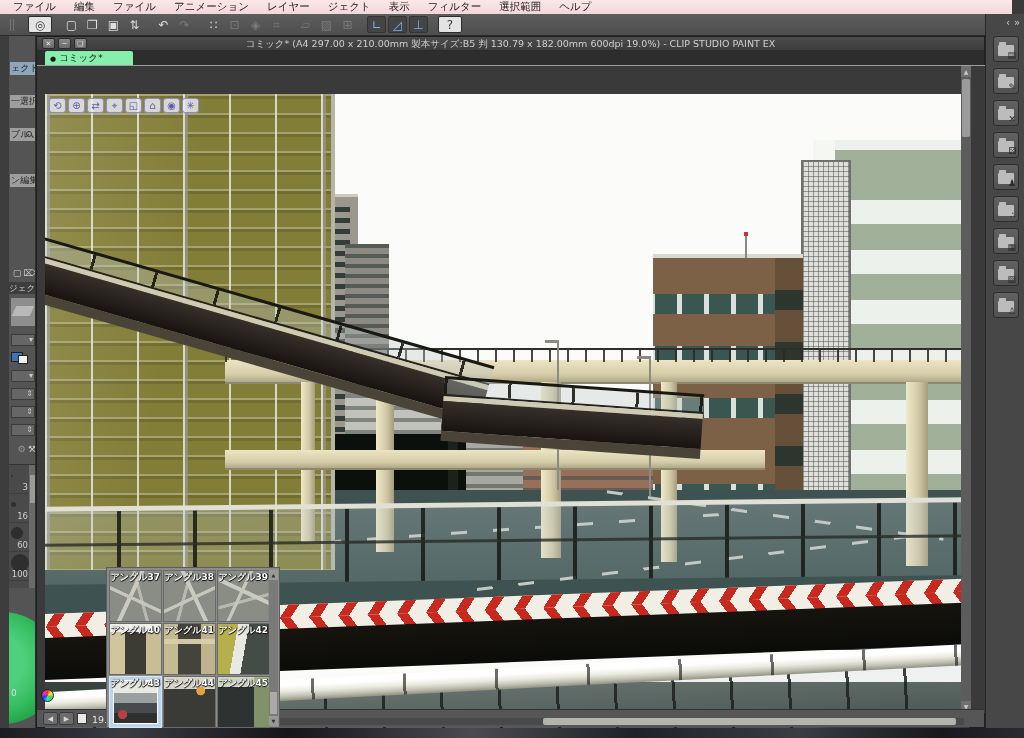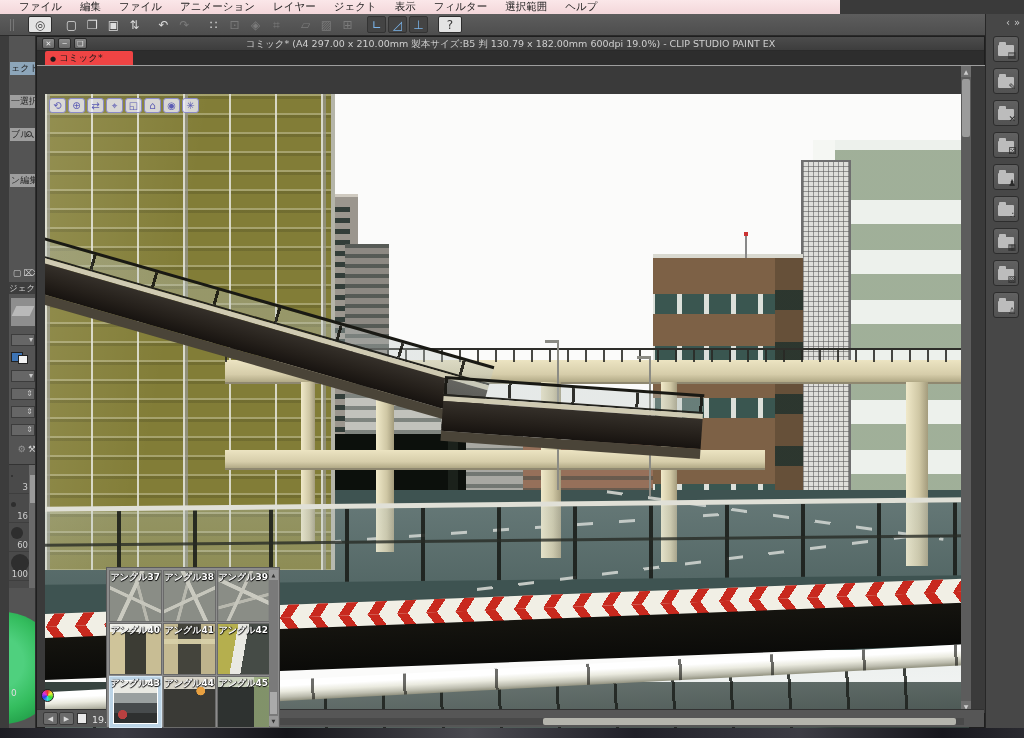--- a/index.html
+++ b/index.html
@@ -1,23 +1,23 @@
 <!DOCTYPE html>
 <html><head>
 <meta charset="utf-8">
 <style>
   * { margin:0; padding:0; box-sizing:border-box; }
   html,body { width:1024px; height:738px; overflow:hidden; background:#3a3a3a;
               font-family:"DejaVu Sans","Liberation Sans",sans-serif; }
   #app { position:relative; width:1024px; height:738px; background:#3a3a3a; }
 
   
-  .menubar { position:absolute; left:0; top:0; width:840px; height:14px; z-index:70;
+  .menubar { position:absolute; left:0; top:0; width:1012px; height:14px; z-index:70;
     background:linear-gradient(180deg,#fbe7e9,#f3d7da); display:flex; align-items:center;
-    font-size:10.5px; color:#1c1c1c; padding-left:10px; }
+    font-size:10.5px; color:#1c1c1c; padding-left:4px; }
   .menubar .mitem { padding:0 9px; white-space:nowrap; }
 
   
   .cmdbar { position:absolute; left:0; top:14px; width:985px; height:22px; z-index:70;
     background:linear-gradient(180deg,#5d5d5d,#4e4e4e); border-bottom:1px solid #2a2a2a;
     display:flex; align-items:center; padding-left:10px; }
   .cmd-handle { width:4px; height:12px; border-left:1px solid #777; border-right:1px solid #777; margin-right:14px; }
   .cmdbtn { width:19px; height:17px; display:flex; align-items:center; justify-content:center;
     font-size:12px; color:#dedede; margin-right:2px; border-radius:2px; }
   .cmdbtn.light { background:#e3e3e3; color:#3a3a3a; border:1px solid #2c2c2c; width:24px; }
@@ -64,21 +64,21 @@
   .docwin { position:absolute; left:36px; top:36px; width:949px; height:692px; z-index:10;
     background:#454545; border:1px solid #1f1f1f; }
   .titlebar { position:absolute; left:0; top:0; width:100%; height:14px;
     background:linear-gradient(180deg,#4c4c4c,#3d3d3d); border-bottom:1px solid #2a2a2a; }
   .titlebar .ttl { display:block; text-align:center; font-size:9.5px; color:#cfcfcf; line-height:14px;
     white-space:nowrap; overflow:hidden; }
   .wctrl { position:absolute; left:5px; top:1px; display:flex; gap:3px; }
   .wbtn { width:13px; height:11px; background:linear-gradient(180deg,#8a8a8a,#6a6a6a); border:1px solid #2b2b2b;
     border-radius:2px; color:#e8e8e8; font-size:7px; line-height:10px; text-align:center; }
   .tabrow { position:absolute; left:0; top:14px; width:100%; height:14px; background:#2d2d2d; }
-  .doctab { position:absolute; left:8px; top:0; width:88px; height:14px; background:#ef4444;
+  .doctab { position:absolute; left:8px; top:0; width:88px; height:14px; background:#86efac;
     color:#1b1b1b; font-size:9.5px; line-height:14px; padding-left:5px; border-radius:2px 2px 0 0; }
   .canvas-frame { position:absolute; left:0; top:28px; width:949px; height:648px; background:#3a3a3a;
     border-top:1px solid #9e9e9e; }
 
   
   .vscroll { position:absolute; left:932px; top:28px; width:10px; height:646px; background:#5c5c5c; }
   .vscroll .arr { position:absolute; left:0; width:10px; height:11px; background:#6f6f6f; color:#ccc;
     font-size:6px; text-align:center; line-height:11px; }
   .vscroll .thumb { position:absolute; left:1px; top:13px; width:8px; height:58px; background:#9b9b9b; border-radius:2px; }
 

